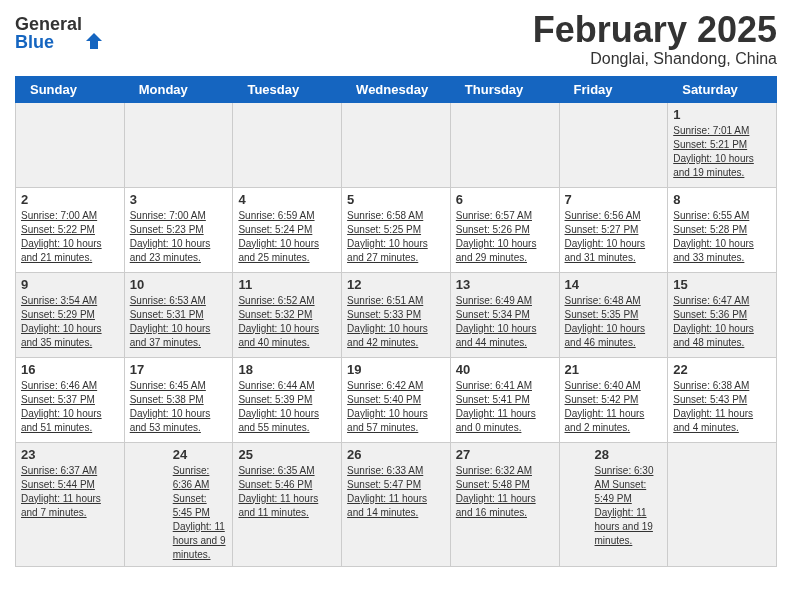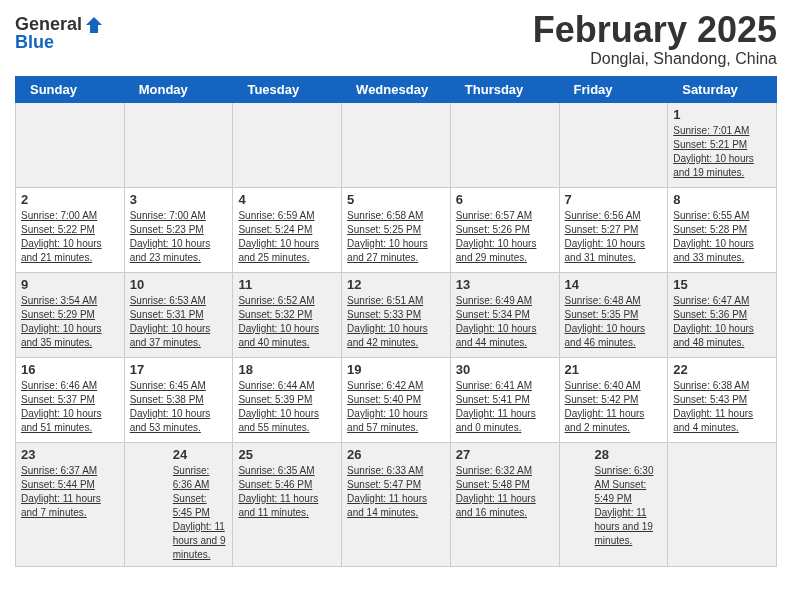--- a/index.html
+++ b/index.html
@@ -15,21 +15,21 @@
       padding: 10px 15px 5px 15px;
     }
     .header {
       display: flex;
       align-items: flex-start;
       justify-content: space-between;
       margin-bottom: 8px;
     }
     .logo {
       display: flex;
-      align-items: flex-start;
+      align-items: flex-end;
       margin-top: 5px;
     }
     .logo-text {
       display: flex;
       flex-direction: column;
       font-size: 18px;
       font-weight: bold;
       line-height: 1;
     }
     .logo-general { color: #333; }
@@ -270,21 +270,21 @@
 and 55 minutes.</div>
           </td>
           <td style="background-color: rgb(255, 255, 255);">
             <span class="day-number">19</span>
             <div class="day-info">Sunrise: 6:42 AM
 Sunset: 5:40 PM
 Daylight: 10 hours
 and 57 minutes.</div>
           </td>
           <td style="background-color: rgb(255, 255, 255);">
-            <span class="day-number">30</span>
+            <span class="day-number">40</span>
             <div class="day-info">Sunrise: 6:41 AM
 Sunset: 5:41 PM
 Daylight: 11 hours
 and 0 minutes.</div>
           </td>
           <td style="background-color: rgb(255, 255, 255);">
             <span class="day-number">21</span>
             <div class="day-info">Sunrise: 6:40 AM
 Sunset: 5:42 PM
 Daylight: 11 hours

